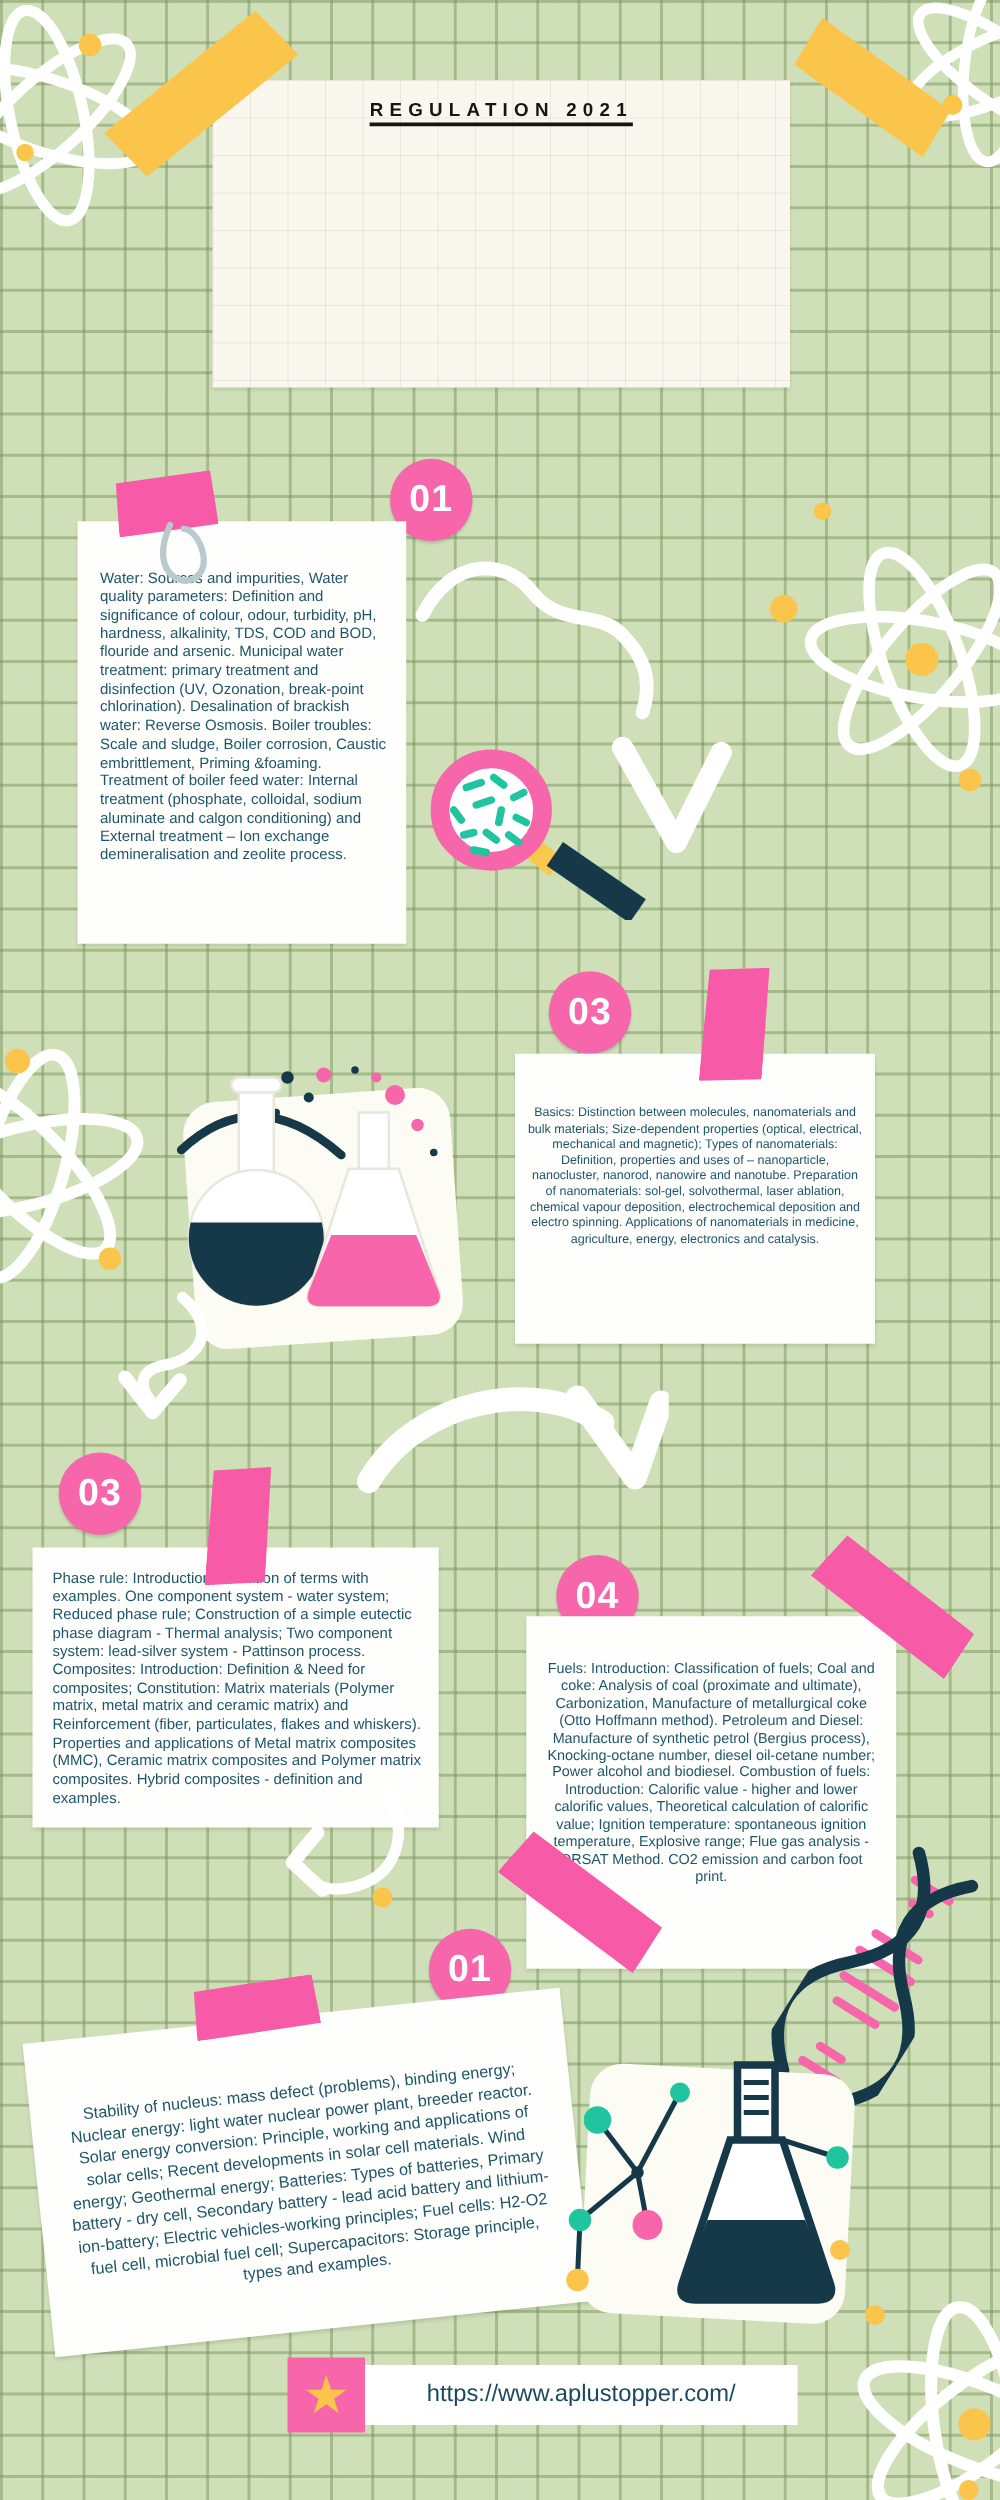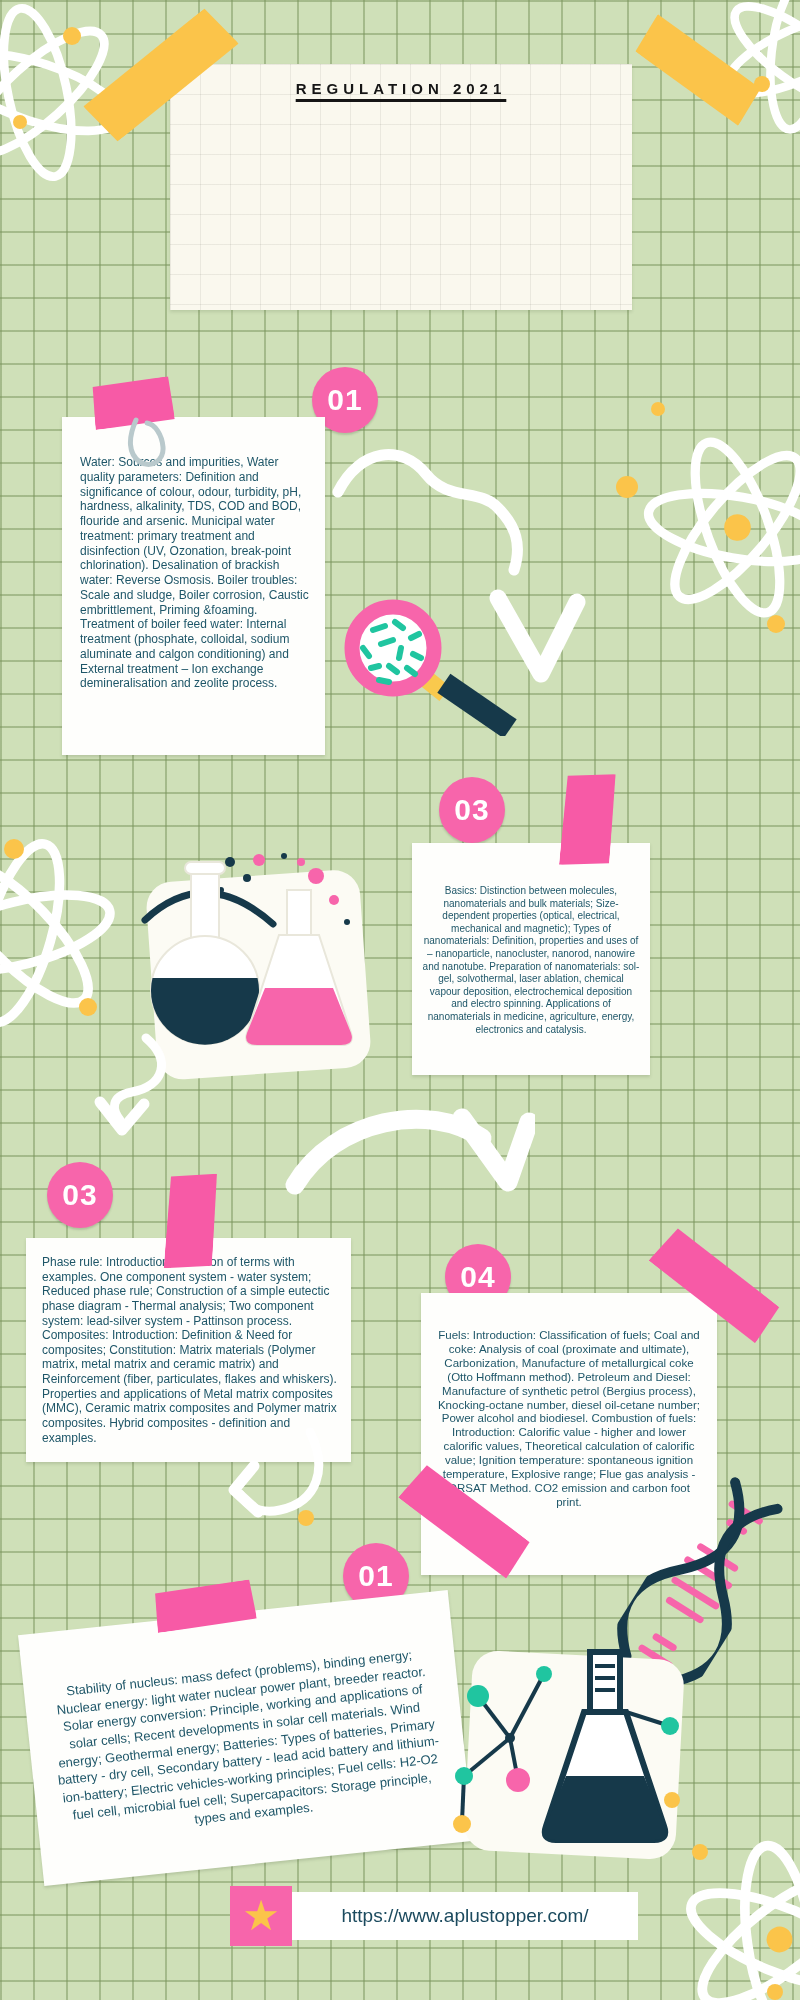--- a/index.html
+++ b/index.html
@@ -44,21 +44,21 @@
     transform:scaleY(1.12); line-height:64px;
   }
   #header-title{padding-top:26px;}
   #header-subtitle{
     display:inline-block; margin-top:16px; color:#151515; font-weight:bold; font-size:15px;
     letter-spacing:5px; text-decoration:underline; text-underline-offset:5px;
     text-decoration-thickness:3px;
   }
   #card01{left:62px; top:417px; width:263px; height:338px; padding:38px 14px 0 18px;
           font-size:12px; line-height:1.23; text-align:left;}
-  #card02{left:412px; top:843px; width:238px; height:232px; padding:42px 10px 12px 10px;
+  #card02{left:412px; top:843px; width:288px; height:232px; padding:42px 10px 12px 10px;
           font-size:10px; line-height:1.26; text-align:center;}
   #card03{left:26px; top:1238px; width:325px; height:224px; padding:17px 12px 0 16px;
           font-size:12px; line-height:1.22; text-align:left;}
   #card04{left:421px; top:1293px; width:296px; height:282px; padding:36px 16px 0 16px;
           font-size:11.5px; line-height:1.21; text-align:center;}
   #card05{left:30px; top:1612px; width:432px; height:252px; padding:52px 22px 0 22px;
           font-size:13px; line-height:1.36; text-align:center; transform:rotate(-6deg);}
   #footer-star-box{left:230px; top:1886px; width:62px; height:60px; background:var(--pink);
           display:flex; align-items:center; justify-content:center;}
   #footer-star-box .star{color:var(--yellow); font-size:42px; line-height:1;}

